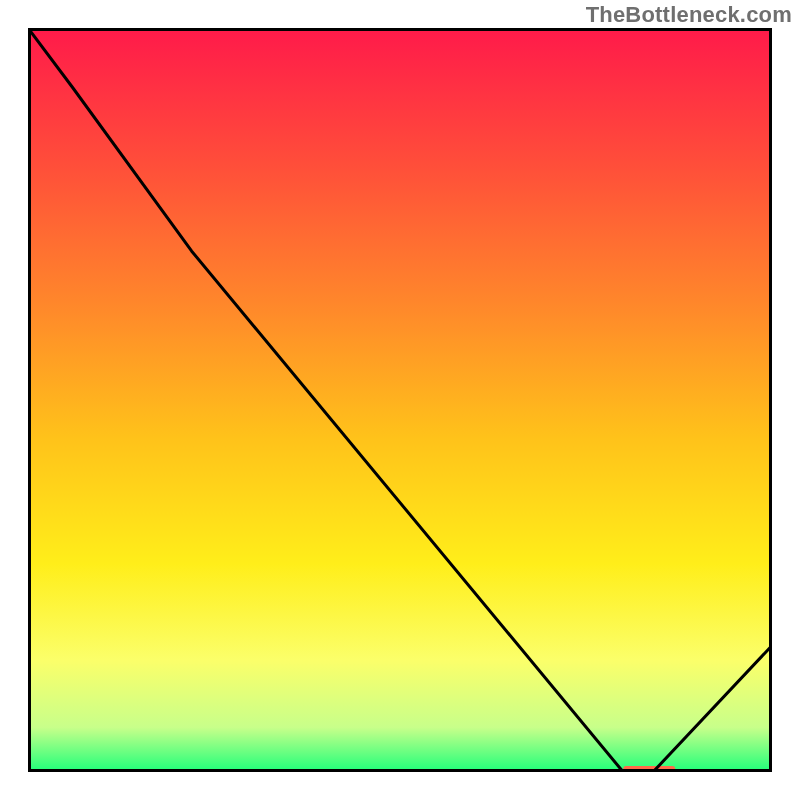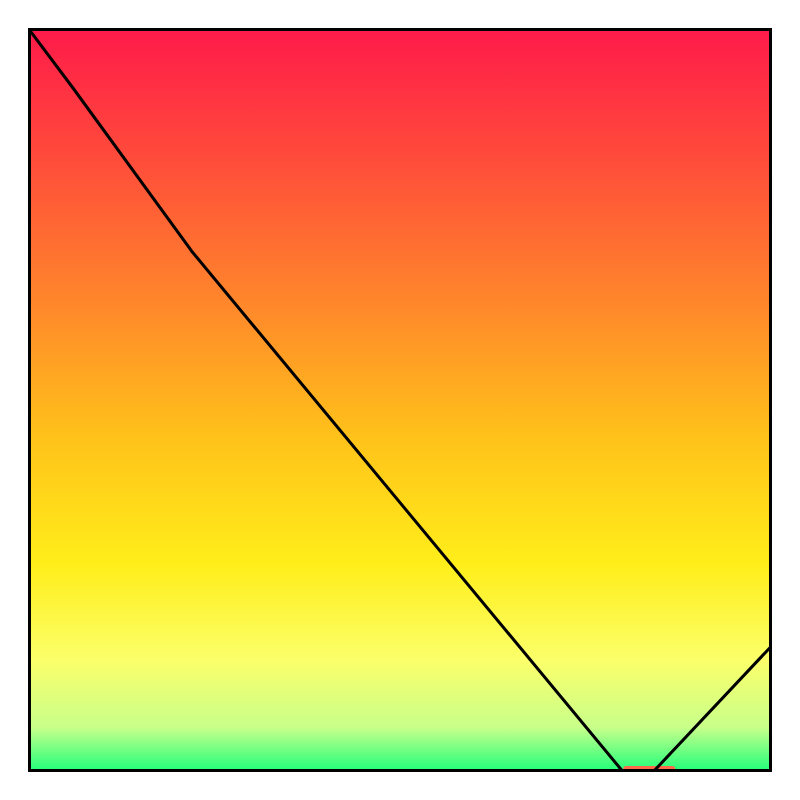--- a/index.html
+++ b/index.html
@@ -37,20 +37,21 @@
   svg {
     display: block;
     width: 744px;
     height: 744px;
   }
 </style>
 </head>
 <body>
 
 <div class="page">
+  <div class="watermark">TheBottleneck.com</div>
 
   <div class="plot-wrap">
     <svg id="chart-svg" viewBox="0 0 744 744">
         <defs>
           <linearGradient id="bg-grad" x1="0" y1="0" x2="0" y2="1">
             <stop offset="0%" stop-color="#ff1a4a"></stop>
             <stop offset="18%" stop-color="#ff4d3a"></stop>
             <stop offset="38%" stop-color="#ff8a2a"></stop>
             <stop offset="55.00000000000001%" stop-color="#ffc21a"></stop>
             <stop offset="72%" stop-color="#ffee1a"></stop>

